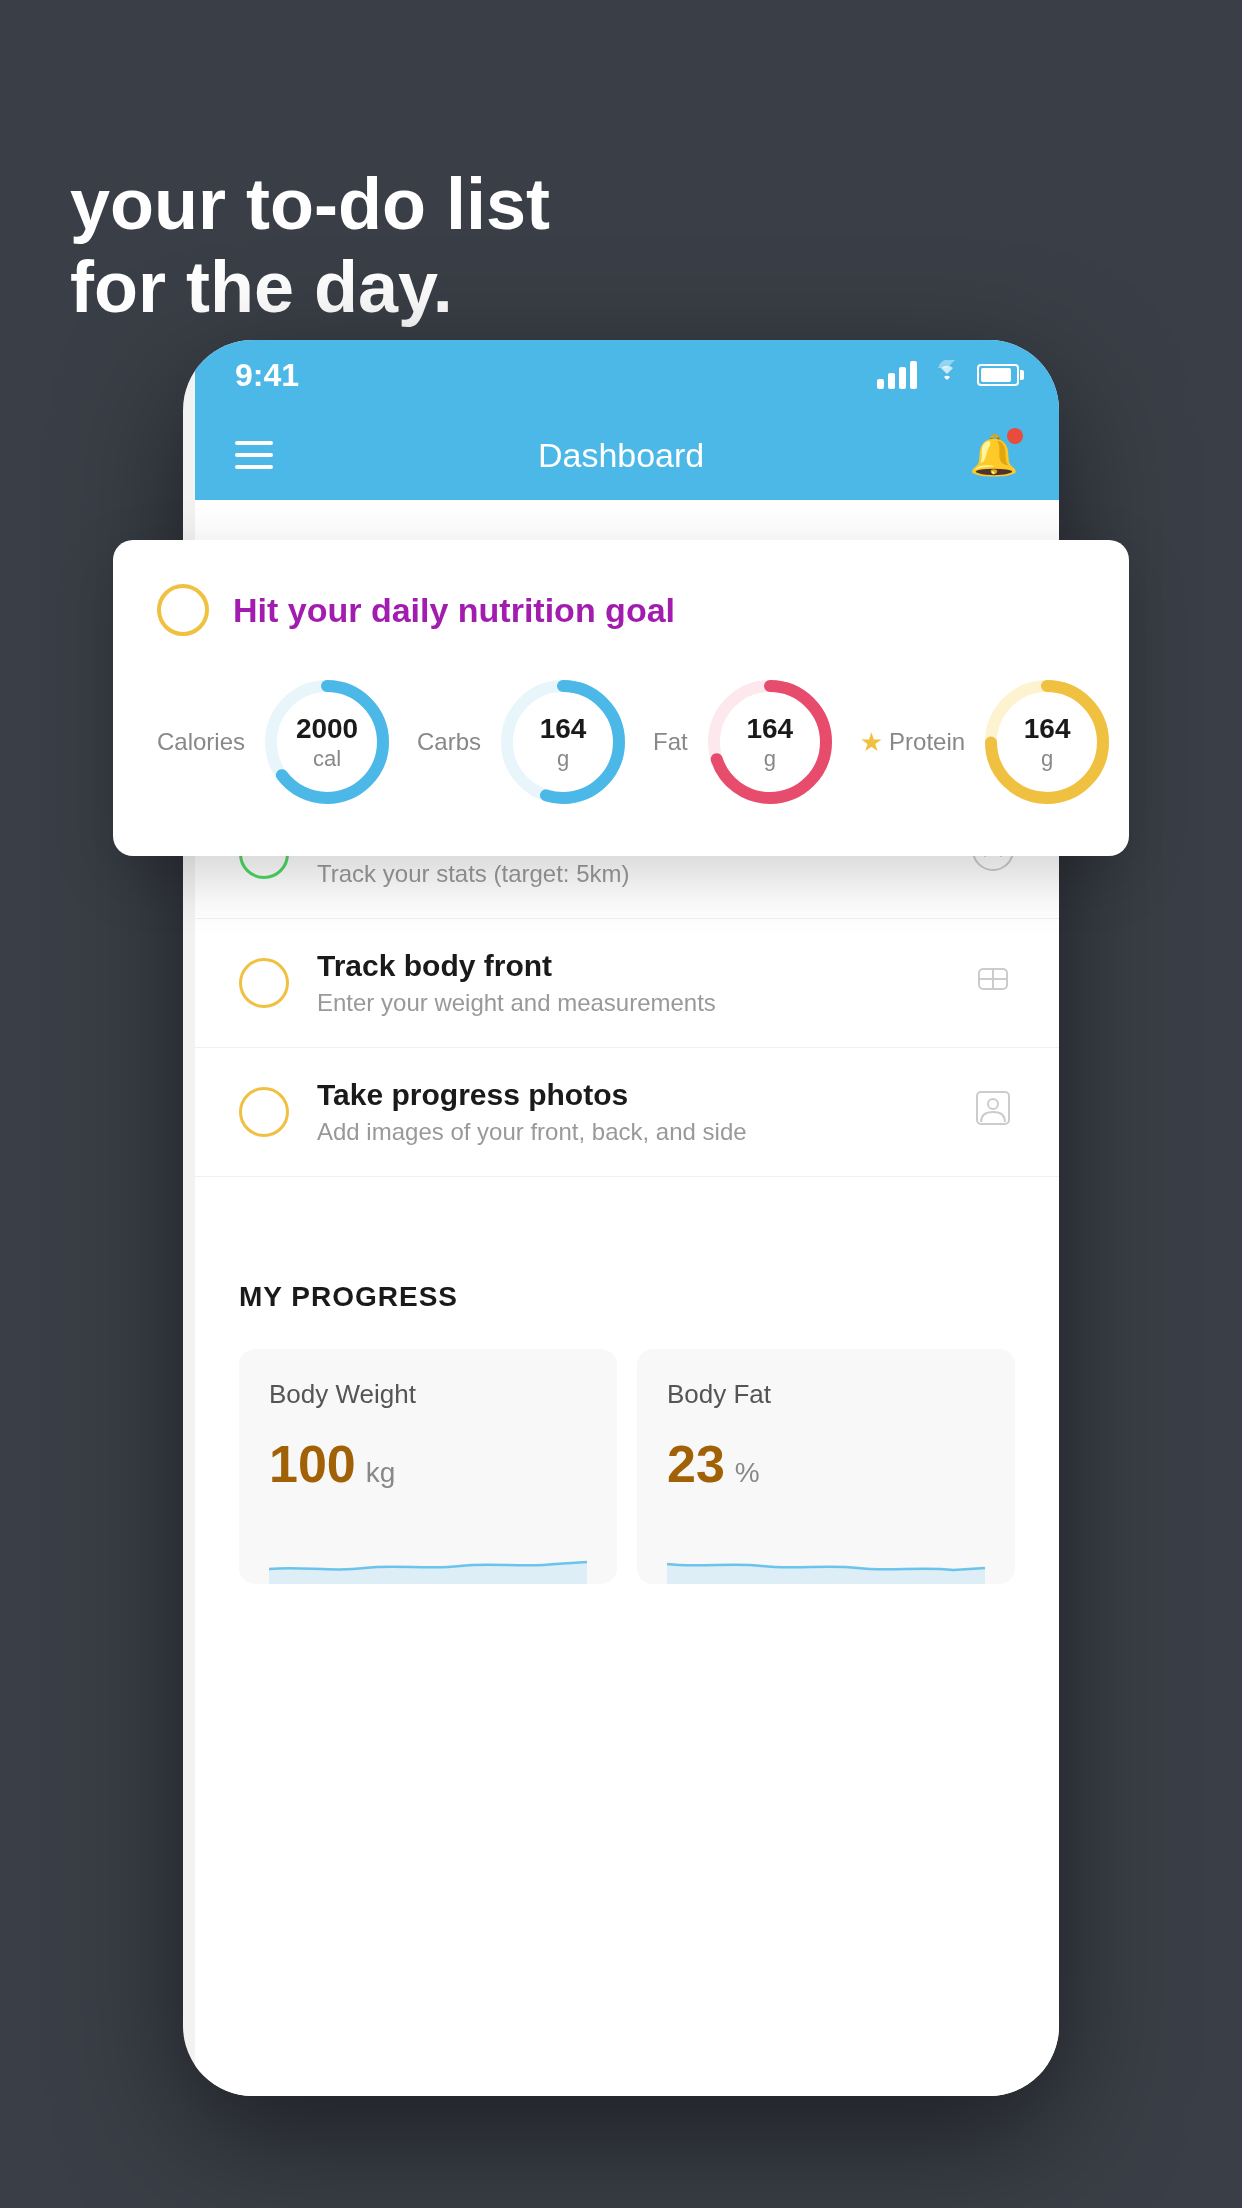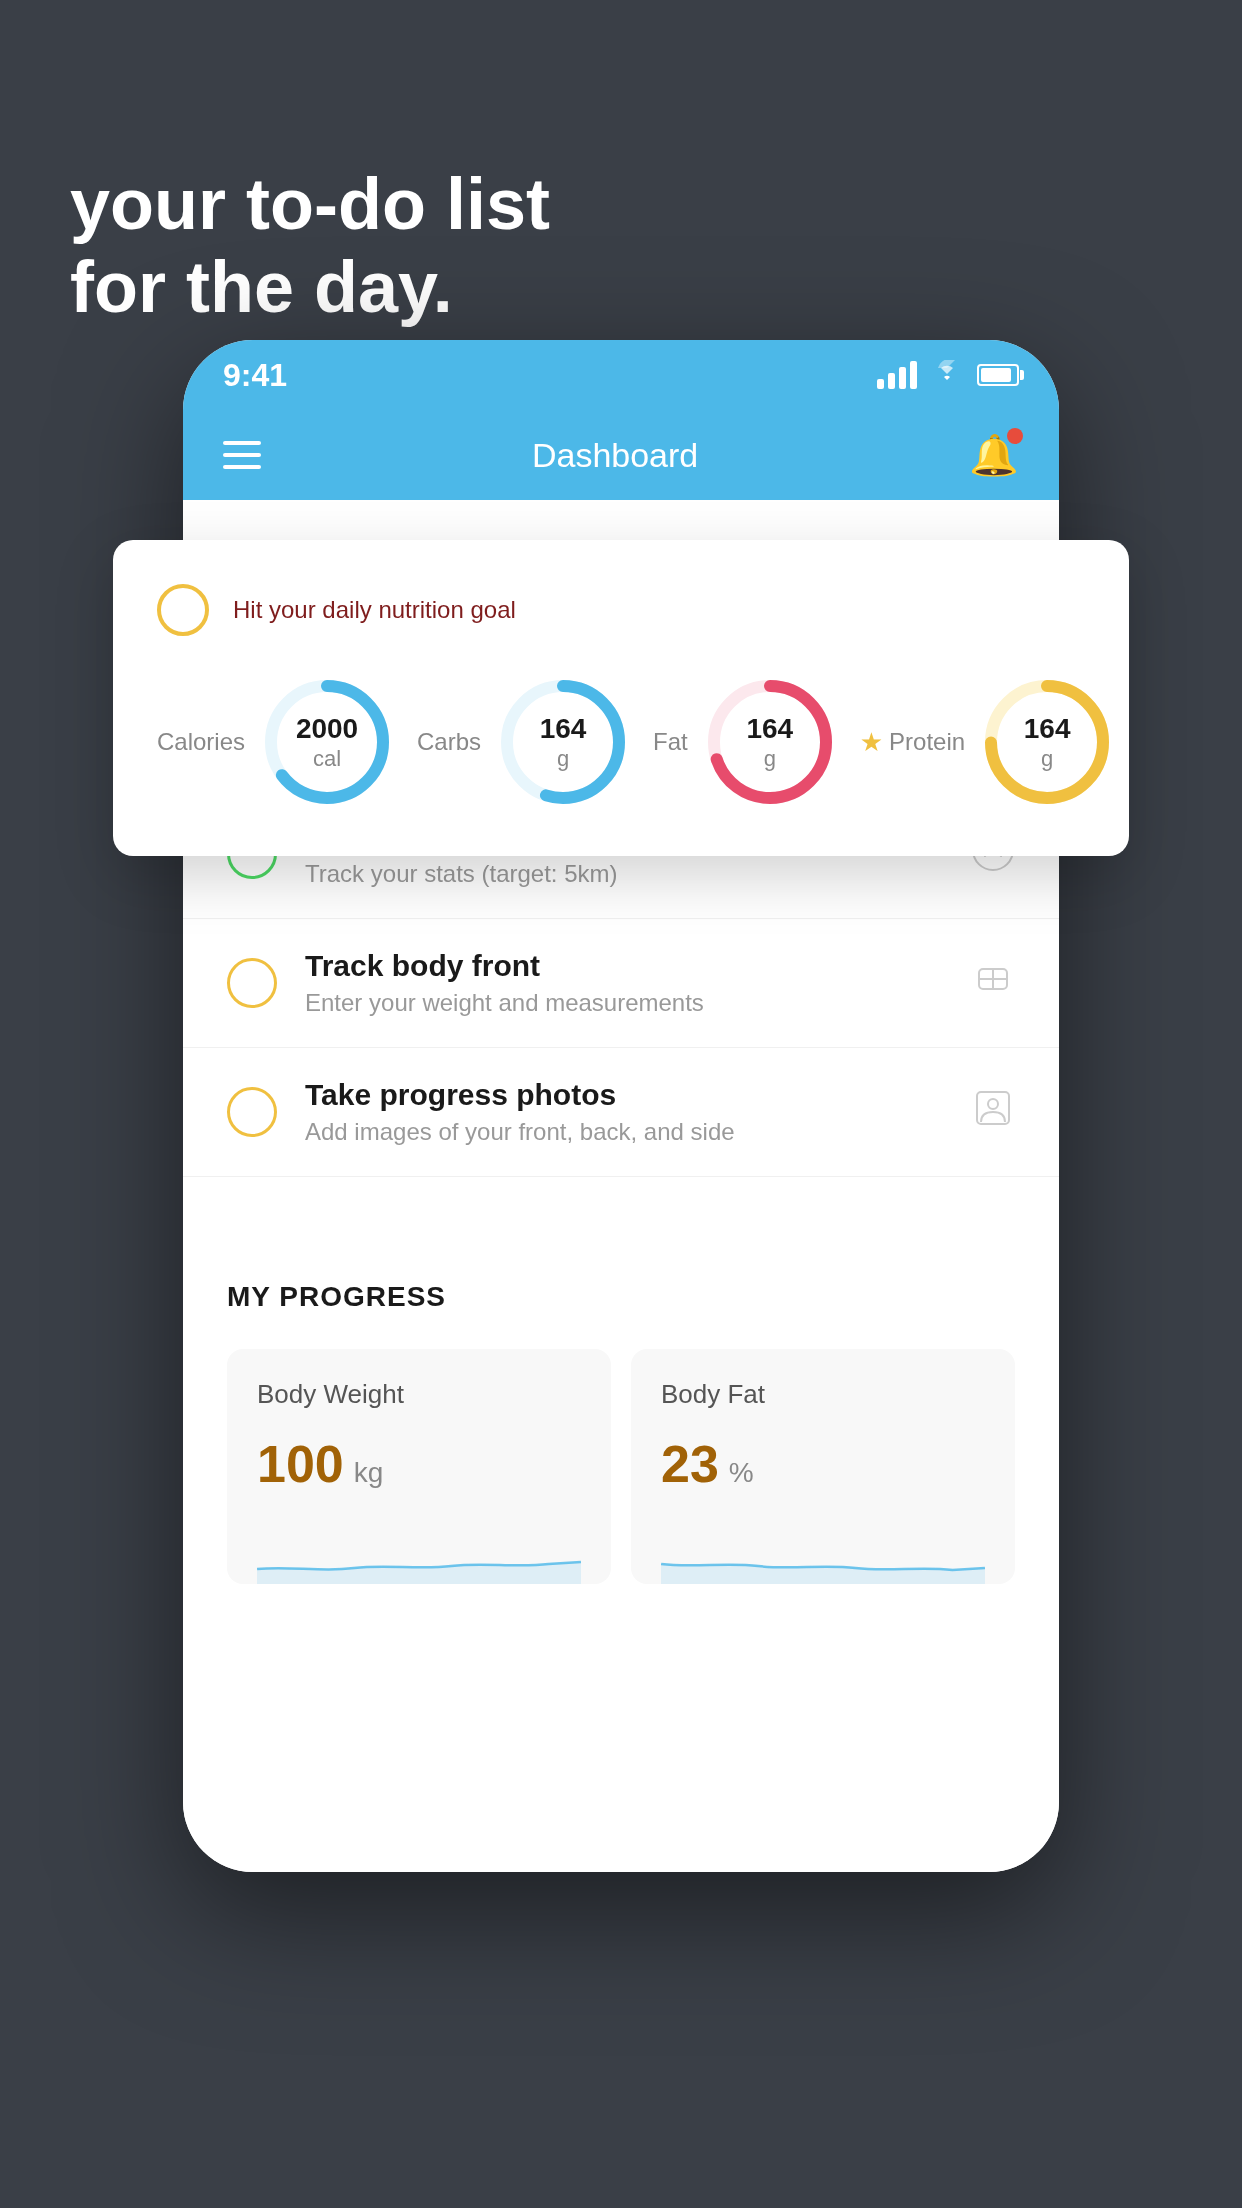--- a/index.html
+++ b/index.html
@@ -23,25 +23,26 @@
       line-height: 1.15;
       width: 580px;
     }
 
     
     .phone {
       position: absolute;
       top: 340px;
       left: 183px;
       width: 876px;
-      height: 1532px;
+      height: 1756px;
       background: #f2f2f2;
       border-radius: 70px;
       overflow: hidden;
       box-shadow: 0 40px 120px rgba(0,0,0,0.5);
+      padding-left: 12px;
     }
 
     
     .status-bar {
       background: #4cb8e8;
       height: 70px;
       display: flex;
       align-items: center;
       justify-content: space-between;
       padding: 0 40px;
@@ -181,23 +182,23 @@
     }
     .circle-check {
       width: 52px;
       height: 52px;
       border-radius: 50%;
       border: 4px solid #f0c040;
       background: transparent;
       flex-shrink: 0;
     }
     .card-title {
-      font-size: 24px;
-      font-weight: 400;
-      color: #7f1d1d;
+      font-size: 34px;
+      font-weight: 700;
+      color: #a21caf;
     }
     .nutrition-rings {
       display: flex;
       justify-content: space-around;
       gap: 20px;
     }
     .ring-item {
       display: flex;
       align-items: center;
       gap: 12px;

